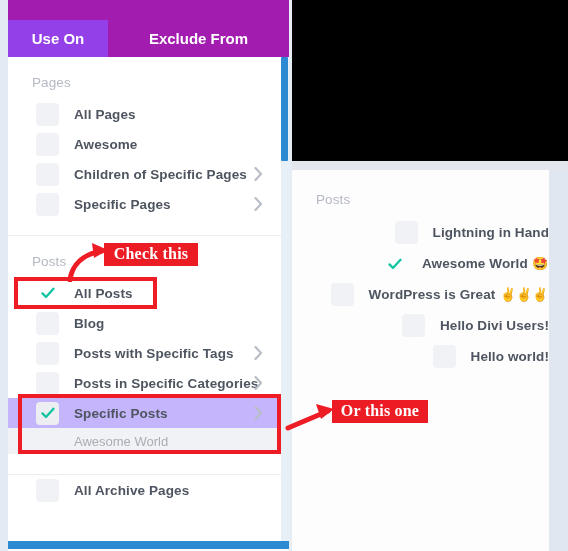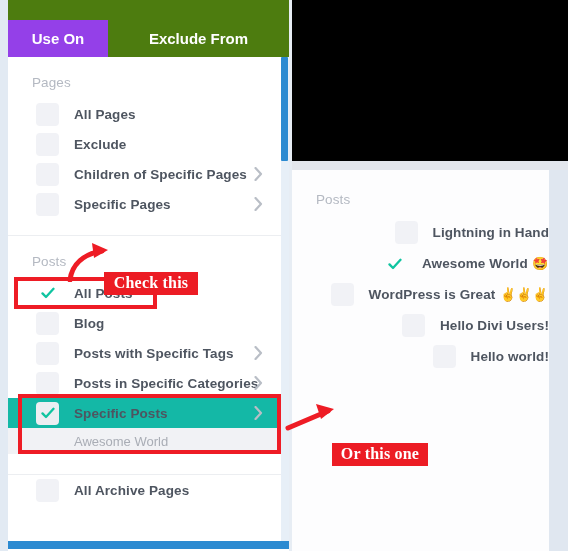--- a/index.html
+++ b/index.html
@@ -25,21 +25,21 @@
   .left-panel {
     position: absolute; left: 8px; top: 0; width: 281px; height: 551px;
     background: #ffffff;
   }
   .panel-edge-left {
     position: absolute; left: 0; top: 0; width: 8px; height: 551px;
     background: #e2eaf3;
   }
   .tabbar {
     position: absolute; left: 8px; top: 0; width: 281px; height: 57px;
-    background: #4d7c0f;
+    background: #a21caf;
   }
   .tab {
     position: absolute; top: 20px; height: 37px;
     color: #ffffff; font-size: 15px; font-weight: 600;
     display: flex; align-items: center; justify-content: center;
     cursor: pointer;
   }
   .tab-use-on { left: 0; width: 100px; background: #9440e8; }
   .tab-exclude { left: 100px; width: 181px; background: transparent; }
 
@@ -64,21 +64,21 @@
   .group-title {
     font-size: 13.5px; color: #b4b9c2; font-weight: 400;
     padding: 18px 0 9px 24px; letter-spacing: .1px;
   }
   .divider { height: 1px; background: #eceef1; margin: 10px 0 0 0; }
 
   .row {
     position: relative; display: flex; align-items: center;
     height: 30px; padding-left: 28px; cursor: pointer;
   }
-  .row.selected { background: #14b8a6; text-align: right; }
+  .row.selected { background: #c4b5fd; text-align: right; }
   .cbox {
     width: 23px; height: 23px; border-radius: 4px;
     background: #f1f2f6; flex: 0 0 auto;
     display: flex; align-items: center; justify-content: center;
   }
   .cbox.checked { background: #eceef2; }
   .cbox.checked.plain { background: transparent; }
   .check { width: 14px; height: 14px; display: block; }
   .row-label {
     margin-left: 15px; font-size: 13.5px; color: #4e5560;
@@ -147,21 +147,21 @@
       <div class="group">
         <div class="group-title">Pages</div>
 
         <div class="row">
           <span class="cbox"></span>
           <span class="row-label">All Pages</span>
         </div>
 
         <div class="row">
           <span class="cbox"></span>
-          <span class="row-label">Exclude</span>
+          <span class="row-label">Awesome</span>
         </div>
 
         <div class="row">
           <span class="cbox"></span>
           <span class="row-label">Children of Specific Pages</span>
           <svg class="chev" viewBox="0 0 9 14">
               <path d="M1.5 1 L7 7 L1.5 13" fill="none" stroke="#b9bec6" stroke-width="2.2" stroke-linecap="round" stroke-linejoin="round"></path>
             </svg>
         </div>
 
@@ -274,29 +274,29 @@
       <span class="cbox"></span>
       <span class="row-label">Hello world!</span>
     </div>
   </div>
   <div class="right-gutter"></div>
 
   <div class="ann-rect" style="left:14px; top:277px; width:143px; height:32px;"></div>
 
   <div class="ann-rect" style="left:18px; top:394px; width:263px; height:60px;"></div>
 
-  <div class="ann-box" style="left:104px; top:243px; width:94px; height:23px;margin-top:29px;">
+  <div class="ann-box" style="left:104px; top:243px; width:94px; height:23px;">
     <span>Check this</span>
   </div>
   <svg class="ann-arrow" style="left:62px; top:240px;" width="50" height="42" viewBox="0 0 50 42">
     <path d="M8 40 C 10 24, 22 14, 40 11" fill="none" stroke="#ee1c25" stroke-width="5" stroke-linecap="round"></path>
     <path d="M46 10 L 30 3 L 32 18 Z" fill="#ee1c25"></path>
   </svg>
 
-  <div class="ann-box" style="left:332px; top:400px; width:96px; height:23px;margin-top:43px;">
+  <div class="ann-box" style="left:332px; top:400px; width:96px; height:23px;">
     <span>Or this one</span>
   </div>
   <svg class="ann-arrow" style="left:276px; top:398px;" width="60" height="34" viewBox="0 0 60 34">
     <path d="M12 30 L 52 13" fill="none" stroke="#ee1c25" stroke-width="5" stroke-linecap="round"></path>
     <path d="M58 11 L 40 6 L 45 21 Z" fill="#ee1c25"></path>
   </svg>
 
 </div>
 
 </body></html>

